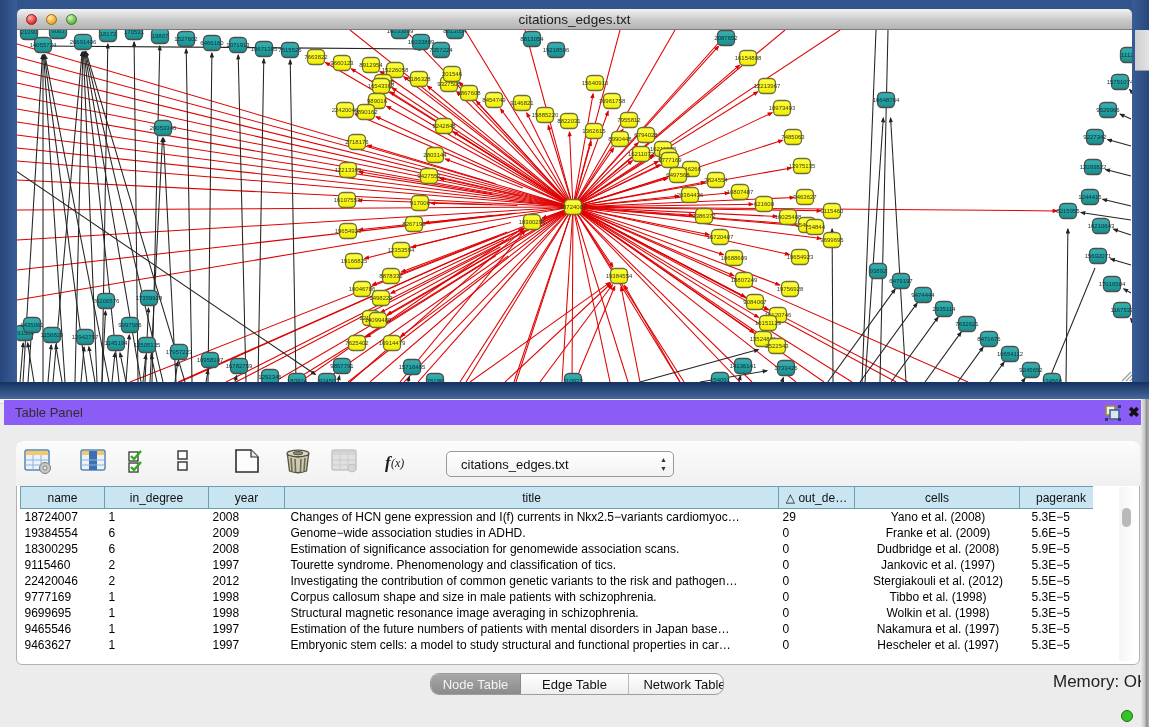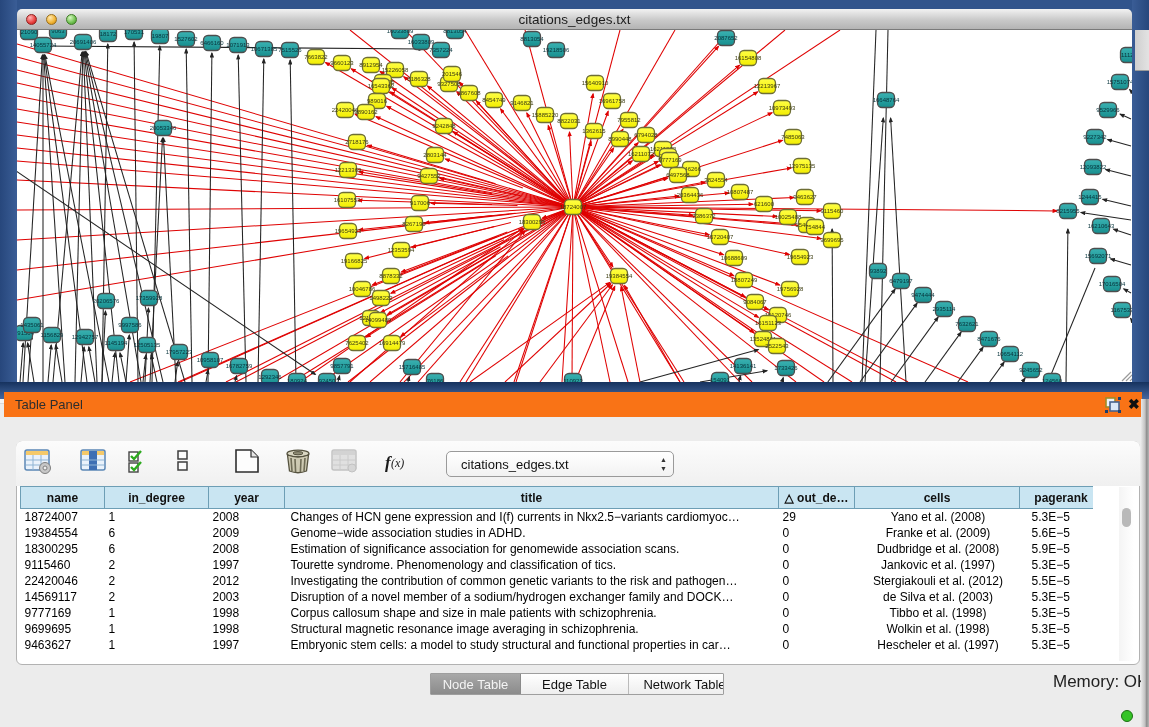--- a/index.html
+++ b/index.html
@@ -8,41 +8,41 @@
 #desktop .rb{position:absolute;left:1132px;top:0;width:17px;height:399px;background:linear-gradient(90deg,#3a5d96,#27477c)}
 #desktop .bb{position:absolute;left:0;top:382px;width:1149px;height:17px;background:linear-gradient(#16325e,#44679f)}
 #titlebar{position:absolute;left:17px;top:9px;width:1115px;height:21px;background:linear-gradient(#f2f2f2,#c9c9c9 55%,#b4b4b4);border-bottom:1px solid #7a7a7a;border-radius:5px 5px 0 0}
 #titlebar .tl{position:absolute;width:11px;height:11px;border-radius:50%;top:5px}
 #titlebar .t1{left:9px;background:radial-gradient(circle at 35% 30%,#ffb3b3,#e8403e 60%,#b01412);border:1px solid #92211f}
 #titlebar .t2{left:29px;background:radial-gradient(circle at 35% 30%,#ffe9b0,#f0b232 60%,#c07e10);border:1px solid #9a6e1b}
 #titlebar .t3{left:49px;background:radial-gradient(circle at 35% 30%,#d6f8c0,#6fc round 050 60%,#3f8c28);border:1px solid #3e7a26}
 #titlebar .title{position:absolute;left:0;right:0;top:3px;text-align:center;font-size:13.5px;color:#1c1c1c}
 #splitter{position:absolute;left:0;top:399px;width:1149px;height:5px;background:#f4f4f4;border-bottom:1px solid #d8d8d8}
 #splitter .car{position:absolute;left:569px;top:0px;font-size:8px;color:#777}
-#tpbar{position:absolute;left:4px;top:392px;width:1138px;height:25px;background:#f97316}
+#tpbar{position:absolute;left:4px;top:400px;width:1138px;height:25px;background:#8b5cf6}
 #tpbar .lab{position:absolute;left:11px;top:5px;font-size:13px;color:#2e2e2e}
 #tpbar .close{position:absolute;left:1124px;top:4px;font-size:14px;font-weight:bold;color:#111}
 #panelbody{position:absolute;left:0;top:429px;width:1149px;height:298px;background:#ececec}
 #innerpanel{position:absolute;left:16px;top:441px;width:1124px;height:224px;background:#fff;border:1px solid #b2b2b2;border-radius:6px;box-shadow:inset 0 1px 0 #fdfdfd}
 #toolbar{position:absolute;left:16px;top:441px;width:1124px;height:45px;background:linear-gradient(#fcfcfc,#f0f0f0);border-radius:6px 6px 0 0}
 #dropdown{position:absolute;left:446px;top:451px;width:228px;height:26px;background:linear-gradient(#fff,#f2f2f2);border:1px solid #9a9a9a;border-radius:5px}
 #dropdown .dt{position:absolute;left:14px;top:5px;font-size:13px;color:#111}
 #dropdown .ar{position:absolute;right:6px;top:3px;font-size:7px;color:#333;line-height:9px;text-align:center}
 #tablewrap{position:absolute;left:20px;top:486px;width:1073px;height:175px;overflow:hidden;background:#fff}
 table{border-collapse:collapse;table-layout:fixed;width:1073px;font-size:12px;color:#000}
-th{background:#c9e5f2;border-right:1px solid #6d9eb5;border-top:1px solid #6d9eb5;border-bottom:1px solid #6d9eb5;font-weight:bold;font-size:12px;height:22px;padding:0;color:#111}
+th{background:#c9e5f2;border-right:1px solid #6d9eb5;border-top:1px solid #6d9eb5;border-bottom:1px solid #6d9eb5;font-weight:normal;font-size:12px;height:22px;padding:0;color:#111}
 th:first-child{border-left:1px solid #6d9eb5}
 td{height:16px;padding:0 2px 0 4px;white-space:nowrap;overflow:hidden}
 .c0{width:84px}.c1{width:104px}.c2{width:76px}.c3{width:494px}.c4{width:76px}.c5{width:165px}.c6{width:83px}
 td.c3{padding-left:6px}
 td.c5{text-align:center}
 td.c6{padding-left:12px}
 #vscroll{position:absolute;left:1119px;top:487px;width:15px;height:174px;background:linear-gradient(90deg,#f4f4f4,#fff)}
 #vscroll .thumb{position:absolute;left:3px;top:21px;width:9px;height:19px;background:#b9b9b9;border-radius:5px}
-#tabs{position:absolute;left:430px;top:673px;width:294px;height:22px;border:1px solid #9e9e9e;border-radius:1px;background:linear-gradient(#fff,#eee);overflow:hidden;display:flex}
+#tabs{position:absolute;left:430px;top:673px;width:294px;height:22px;border:1px solid #9e9e9e;border-radius:9px;background:linear-gradient(#fff,#eee);overflow:hidden;display:flex}
 #tabs .seg{flex:0 0 auto;text-align:center;font-size:13px;color:#111;line-height:21px}
 #tabs .sel{background:linear-gradient(#a8a8a8,#8b8b8b);color:#f4f4f4;border-right:1px solid #8a8a8a}
 #tabs .s2{width:108px;border-right:1px solid #bbb}
 #memory{position:absolute;left:1053px;top:672px;font-size:17px;color:#222}
 #memdot{position:absolute;left:1121px;top:710px;width:12px;height:12px;border-radius:50%;background:#35c427;border:1px solid #1c6f12}
 #redge{position:absolute;left:1141px;top:399px;width:8px;height:328px;background:linear-gradient(90deg,#e8e8e8,#c2c2c2 50%,#8f8f8f 70%,#b5b5b5)}
 </style></head>
 <body>
 <div id="desktop">
     <div class="lb"></div>
@@ -698,44 +698,44 @@
 <tr>
           <td class="c0">22420046</td>
           <td class="c1">2</td>
           <td class="c2">2012</td>
           <td class="c3">Investigating the contribution of common genetic variants to the risk and pathogen…</td>
           <td class="c4">0</td>
           <td class="c5">Stergiakouli et al. (2012)</td>
           <td class="c6">5.5E−5</td>
         </tr>
 <tr>
-          <td class="c0">14569117</td>
-          <td class="c1">2</td>
-          <td class="c2">2003</td>
-          <td class="c3">Disruption of a novel member of a sodium/hydrogen exchanger family and DOCK…</td>
-          <td class="c4">0</td>
-          <td class="c5">de Silva et al. (2003)</td>
-          <td class="c6">5.3E−5</td>
-        </tr>
-<tr>
           <td class="c0">9777169</td>
           <td class="c1">1</td>
           <td class="c2">1998</td>
           <td class="c3">Corpus callosum shape and size in male patients with schizophrenia.</td>
           <td class="c4">0</td>
           <td class="c5">Tibbo et al. (1998)</td>
           <td class="c6">5.3E−5</td>
         </tr>
 <tr>
           <td class="c0">9699695</td>
           <td class="c1">1</td>
           <td class="c2">1998</td>
           <td class="c3">Structural magnetic resonance image averaging in schizophrenia.</td>
           <td class="c4">0</td>
           <td class="c5">Wolkin et al. (1998)</td>
+          <td class="c6">5.3E−5</td>
+        </tr>
+<tr>
+          <td class="c0">9465546</td>
+          <td class="c1">1</td>
+          <td class="c2">1997</td>
+          <td class="c3">Estimation of the future numbers of patients with mental disorders in Japan base…</td>
+          <td class="c4">0</td>
+          <td class="c5">Nakamura et al. (1997)</td>
           <td class="c6">5.3E−5</td>
         </tr>
 <tr>
           <td class="c0">9463627</td>
           <td class="c1">1</td>
           <td class="c2">1997</td>
           <td class="c3">Embryonic stem cells: a model to study structural and functional properties in car…</td>
           <td class="c4">0</td>
           <td class="c5">Hescheler et al. (1997)</td>
           <td class="c6">5.3E−5</td>

